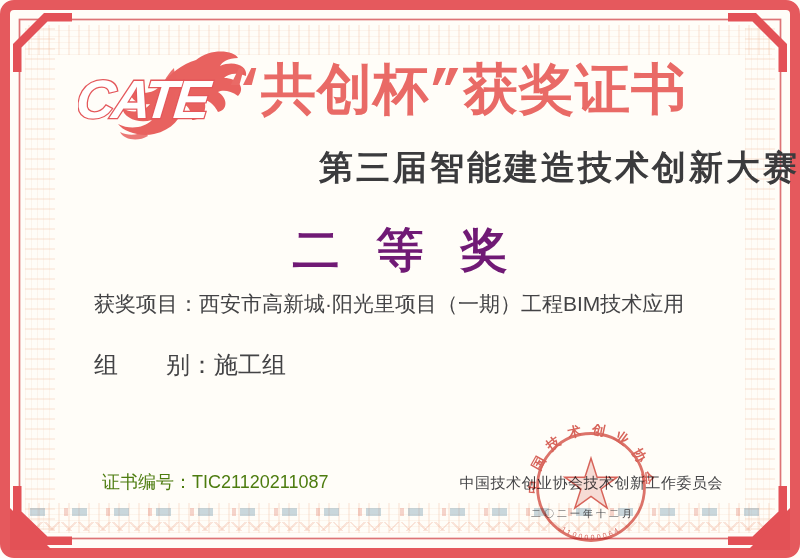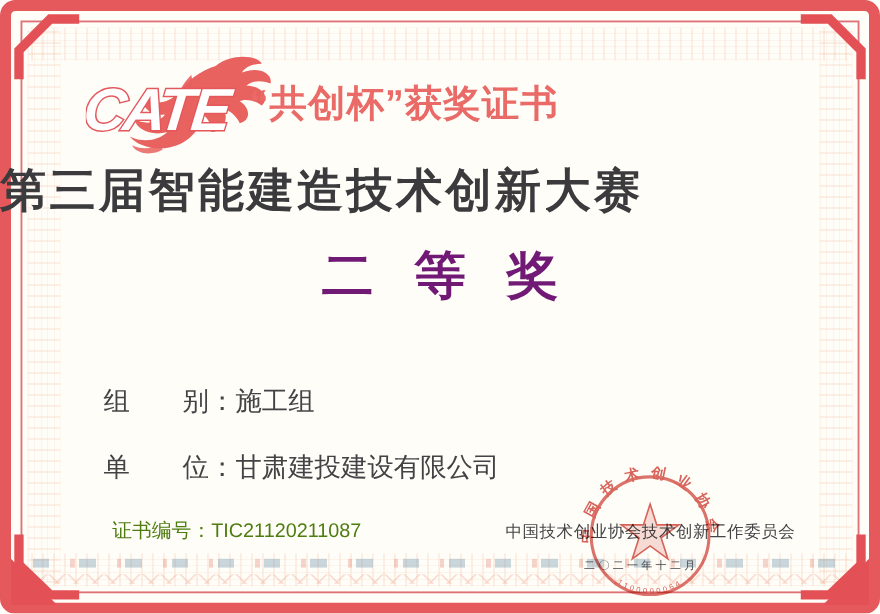--- a/index.html
+++ b/index.html
@@ -26,26 +26,26 @@
     background:
       repeating-linear-gradient(90deg, rgba(104,146,170,.65) 0 15px, rgba(104,146,170,0) 15px 42px),
       repeating-linear-gradient(90deg, rgba(0,0,0,0) 0 34px, rgba(222,116,98,.55) 34px 38px, rgba(0,0,0,0) 38px 42px);}
   .band-zigzag{position:absolute;left:30px;right:30px;bottom:27px;height:9px;opacity:.7;
     background:
       repeating-linear-gradient(45deg, rgba(240,176,152,0) 0 4px, rgba(240,176,152,.45) 4px 6px, rgba(240,176,152,0) 6px 12px),
       repeating-linear-gradient(-45deg, rgba(240,176,152,0) 0 4px, rgba(240,176,152,.45) 4px 6px, rgba(240,176,152,0) 6px 12px);}
   .logo{position:absolute;left:78px;top:46px;width:172px;height:100px;}
   .title{
     position:absolute;left:227px;top:60px;white-space:nowrap;
-    font-size:34px;line-height:68px;font-weight:800;letter-spacing:1px;
-    color:#e96a66;font-family:Liberation Sans, sans-serif;
+    font-size:55px;line-height:68px;font-weight:800;letter-spacing:1px;
+    color:#e96a66;font-family:Liberation Mono, monospace;
   }
   .competition{
-    position:absolute;left:0;width:100%;top:145px;text-align:left;
-    font-family:"DejaVu Serif", serif;font-weight:700;font-size:42px;
+    position:absolute;left:0;width:100%;top:145px;text-align:right;
+    font-family:"DejaVu Serif", serif;font-weight:700;font-size:34px;
     letter-spacing:3px;color:#3b3b3d;white-space:nowrap;
   }
   .award{
     position:absolute;left:0;width:100%;top:219px;text-align:center;
     font-family:"DejaVu Serif", serif;font-weight:700;font-size:47px;
     letter-spacing:37px;text-indent:37px;color:#701a75;white-space:nowrap;
   }
   .field-row{position:absolute;left:94px;white-space:nowrap;color:#434345;font-size:24px;}
   .row-project{top:290px;font-size:21px;}
   .row-group{top:349px;}
@@ -92,25 +92,25 @@
       <path fill="#e8625f" d="M96,22 C88,30 82,40 84,52 C86,64 96,70 106,68 C98,62 94,52 98,42 C100,34 96,26 96,22 Z" opacity=".9"></path>
       <path fill="#e8625f" d="M70,90 C60,96 46,94 42,86 C50,90 60,90 66,84 Z" opacity=".85"></path>
     </g>
     <text x="4" y="72" font-family="Liberation Sans, sans-serif" font-size="54" font-weight="bold" font-style="italic" letter-spacing="-3" fill="#ffffff" stroke="#e4575b" stroke-width="2.6" paint-order="stroke" transform="skewX(-6)">CATE</text>
   </svg>
 
   <div class="title">“共创杯”获奖证书</div>
   <div class="competition">第三届智能建造技术创新大赛</div>
   <div class="award">二等奖</div>
 
+  <div class="field-row row-project">
+    <span class="field-label">获奖项目：</span><span class="field-value">西安市高新城·阳光里项目（一期）工程BIM技术应用</span>
+  </div>
   <div class="field-row row-group">
     <span class="field-label">组　　别：</span><span class="field-value">施工组</span>
-  </div>
-  <div class="field-row row-unit">
-    <span class="field-label">单　　位：</span><span class="field-value">甘肃建投建设有限公司</span>
   </div>
 
   <div class="certno">
     <span>证书编号：</span><span>TIC21120211087</span>
   </div>
   <div class="issuer">中国技术创业协会技术创新工作委员会</div>
   <div class="issue-date">二〇二一年十二月</div>
 
   <svg class="seal" viewBox="-63 -63 126 126" xmlns="http://www.w3.org/2000/svg">
     <defs>

